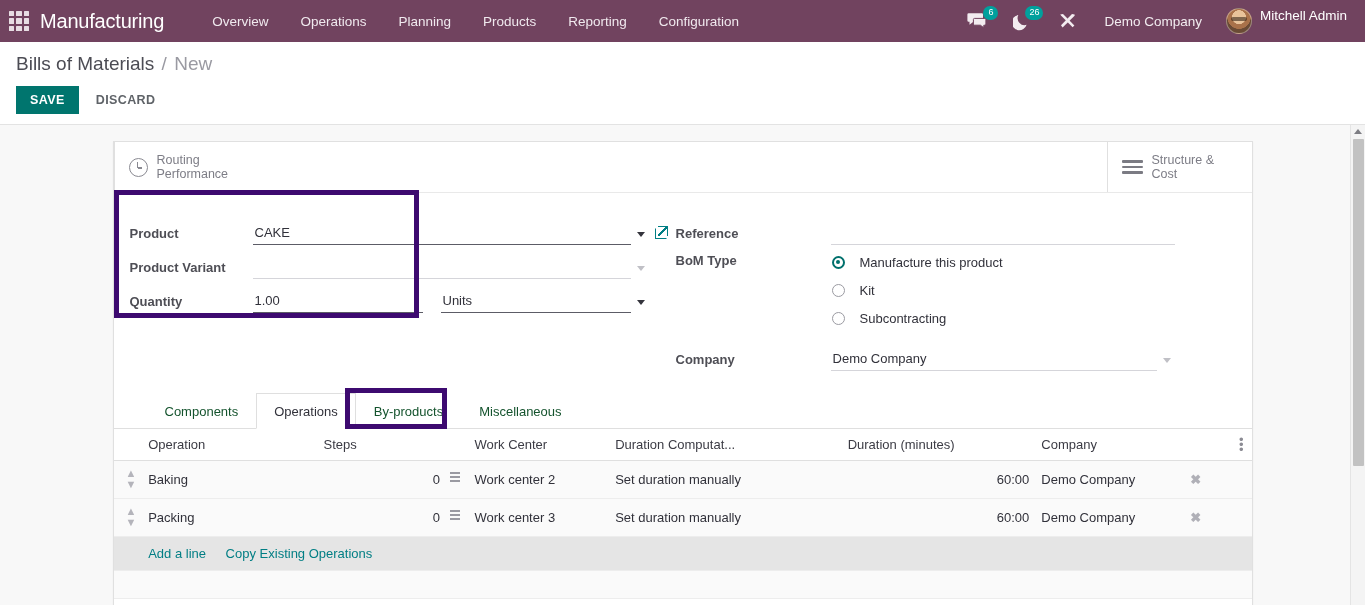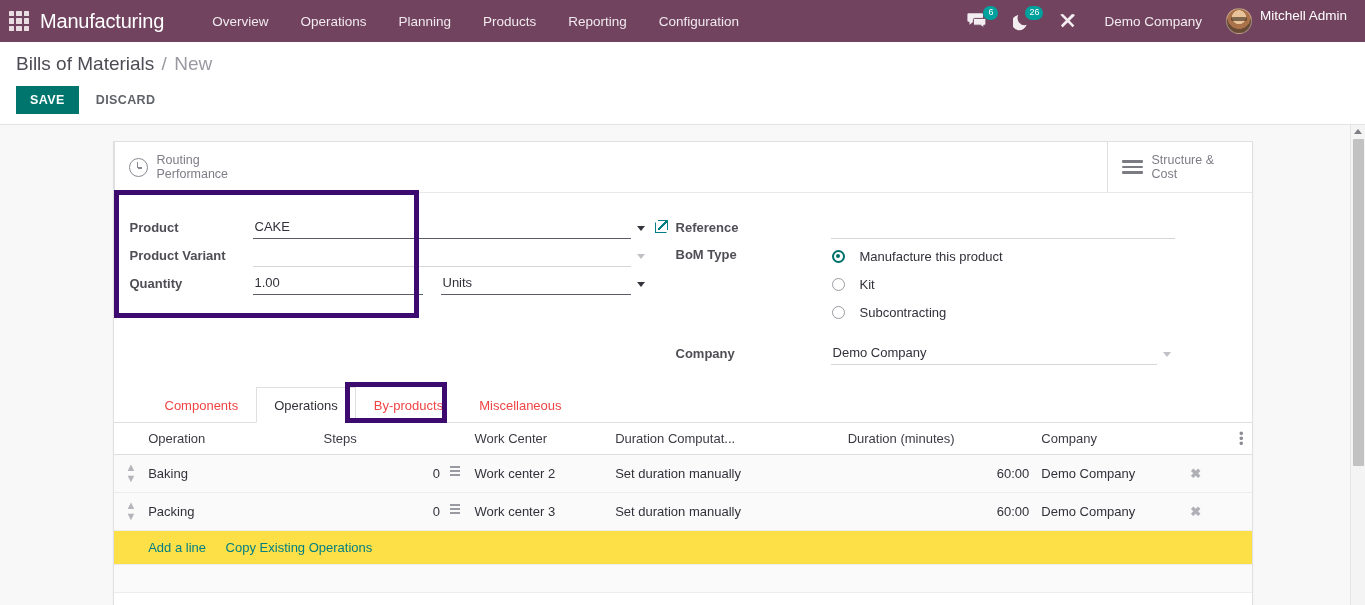--- a/index.html
+++ b/index.html
@@ -229,20 +229,21 @@
     padding: 18px 0 6px 0;
   }
   .col-left  { width: 555px; padding-left: 16px; position: relative; }
   .col-right { width: 585px; padding-left: 8px; }
 
   .f-row {
     display: flex;
     align-items: flex-end;
     height: 28px;
     margin-bottom: 0;
+    margin-top: 6px;
   }
   .f-label {
     width: 123px;
     font-size: 13px;
     font-weight: bold;
     color: #4e4e55;
     flex: none;
     padding-bottom: 4px;
   }
   .f-field {
@@ -348,21 +349,21 @@
   .notebook { padding: 16px 0 0 0; position: relative; }
   .tabs {
     display: flex;
     padding-left: 33px;
     border-bottom: 1px solid #dfdfdf;
     position: relative;
     z-index: 1;
   }
   .tab {
     font-size: 13px;
-    color: #ef4444;
+    color: #14532d;
     padding: 10px 17px 9px;
     border: 1px solid transparent;
     border-bottom: none;
     margin-bottom: -1px;
     cursor: pointer;
     background: transparent;
     white-space: nowrap;
   }
   .tab.active {
     color: #31313a;
@@ -448,21 +449,21 @@
     font-size: 13px;
     line-height: 5px;
     letter-spacing: 0;
     cursor: pointer;
     text-align: right;
     padding-right: 2px;
   }
   .opt-dots span { display: block; }
 
   tr.add-row td {
-    background: #fde047;
+    background: #e5e5e5;
     border-bottom: 1px solid #ededed;
     padding: 9px 6px 9px 0;
   }
   .link-a {
     color: #017e84;
     font-size: 13px;
     cursor: pointer;
     margin-right: 16px;
   }
 

